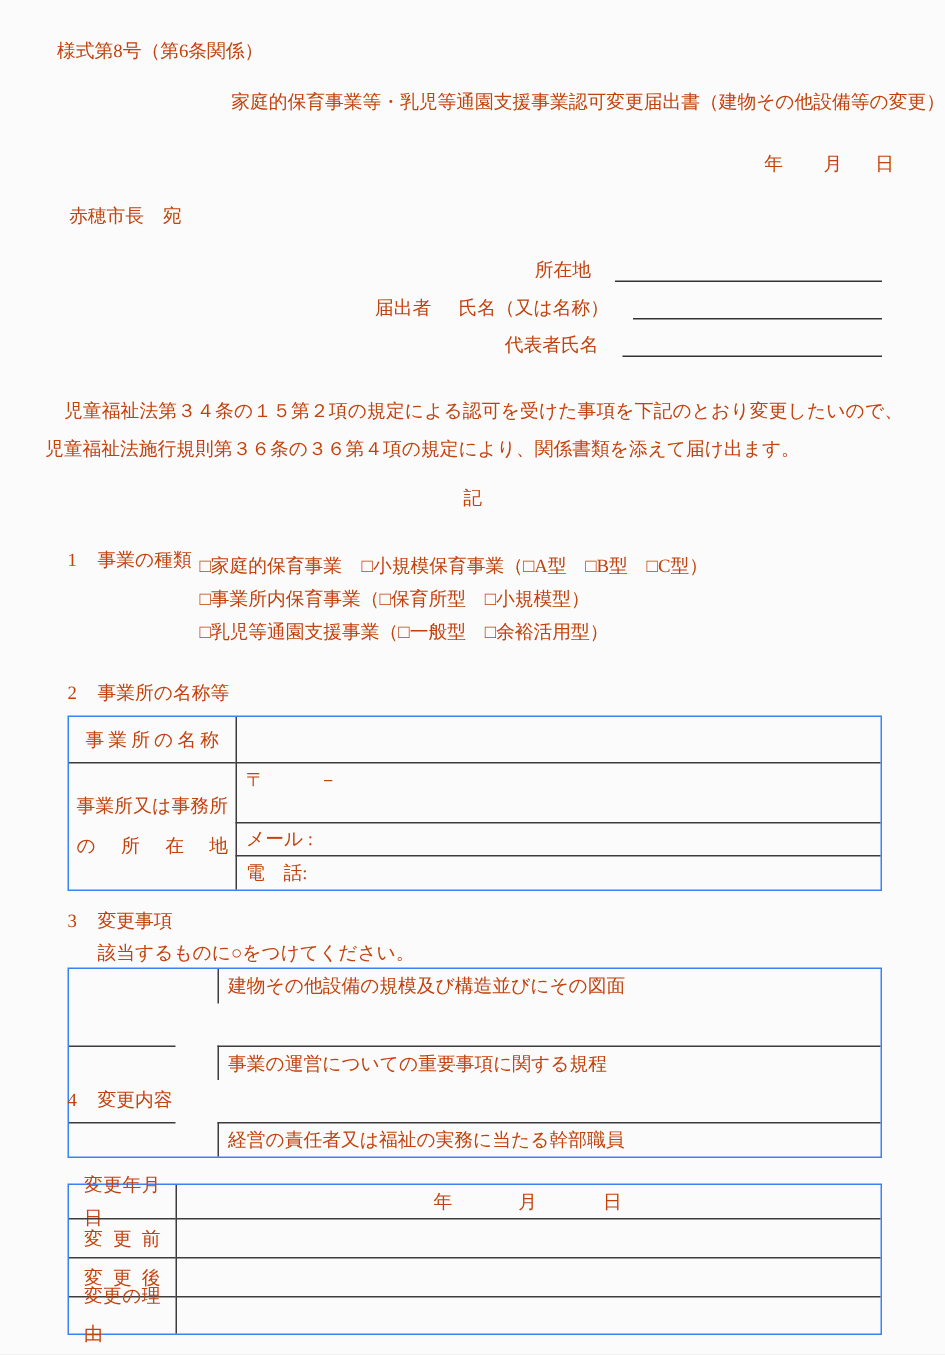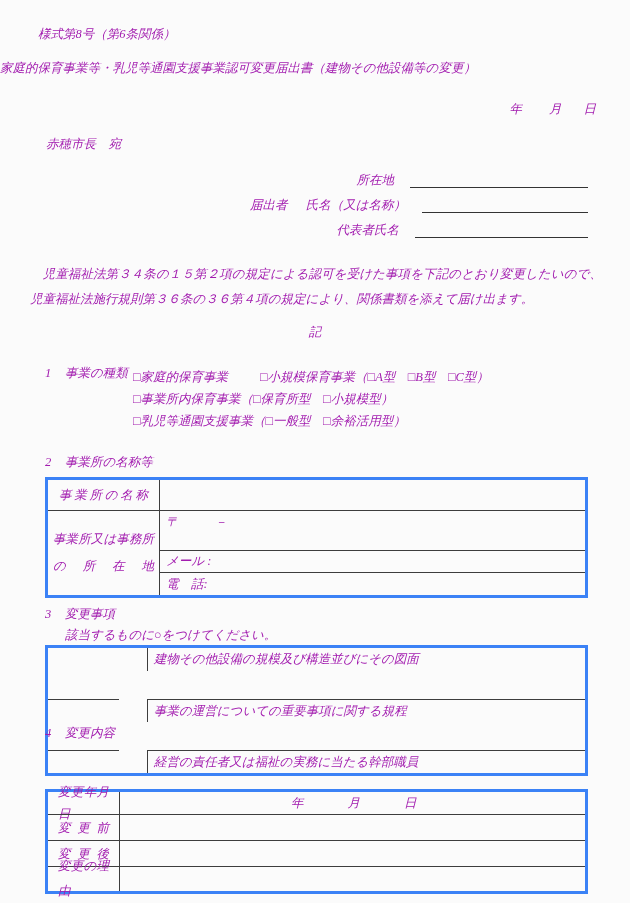--- a/index.html
+++ b/index.html
@@ -1,26 +1,26 @@
 <!DOCTYPE html>
 <html><head>
 <meta charset="utf-8">
 <style>
   html,body { margin:0; padding:0; background:#e8e8e8; }
   .page {
     position:relative; width:630px; height:903px; margin:0 auto;
-    background:#fbfbfb; color:#a21caf; overflow:hidden;
+    background:#fbfbfb; color:#c2410c; overflow:hidden;
     font-family:"Liberation Serif","DejaVu Serif",serif;
-    font-size:12.5px; line-height:1.2;font-style:italic;
+    font-size:12.5px; line-height:1.2;
   }
   .abs { position:absolute; }
 
   
   .form-number { left:38px; top:27px; }
-  .doc-title  { left:0; right:0; top:61px; text-align:left; }
+  .doc-title  { left:0; right:0; top:61px; text-align:right; }
   .date-line  { top:102px; right:34px; }
   .date-line .g27 { margin-left:27px; }
   .date-line .g22 { margin-left:22px; }
   .addressee  { left:46px; top:137px; }
 
   
   .applicant { left:250px; top:163px; width:338px; }
   .app-row { display:flex; align-items:flex-end; height:25px;gap:16px; }
   .app-row .lab { margin-left:auto; white-space:nowrap; }
   .app-row .prefix { white-space:nowrap; }
@@ -32,29 +32,29 @@
   .record-mark { left:0; right:0; top:325px; text-align:center; }
 
   
   .sec-head { display:flex; }
   .sec-head .num { width:20px; }
   .s1 { left:45px; top:366px; width:555px; display:flex; }
   .s1 .head { display:flex; width:88px; flex:none; }
   .s1 .head .num { width:20px; }
   .s1 .opts  { flex:1; }
   .s1 .line  { line-height:22px; white-space:nowrap; }
-  .s1 .gap16 { margin-left:32px; }
+  .s1 .gap16 { margin-left:13px; }
 
   .s2-head { left:45px; top:455px; }
   .s3-head { left:45px; top:607px; }
   .s3-note { left:65px; top:628px; }
   .s4-head { left:45px; top:726px; }
 
   
-  .tbl { left:45px; width:543px; border:3px solid #3b82f6; box-sizing:border-box;
+  .tbl { left:45px; width:543px; border:1px solid #3b82f6; box-sizing:border-box;
          display:grid; background:#fbfbfb; }
   .cell { box-sizing:border-box; padding:0 6px; display:flex; align-items:center; min-width:0; }
   .bl { border-left:1px solid #3d3d3d; }
   .bt { border-top:1px solid #3d3d3d; }
   .jlbl { display:block; text-align:justify; text-align-last:justify; padding:0 5px; }
 
   .tbl2 { top:477px; grid-template-columns:111px 1fr; grid-template-rows:30px 40px 22px 23px; }
   .addr-lbl { grid-row:2/5; border-top:1px solid #3d3d3d;
               display:flex; flex-direction:column; justify-content:center; padding:0 5px; box-sizing:border-box; }
   .addr-lbl div { text-align:justify; text-align-last:justify; line-height:27px; }

